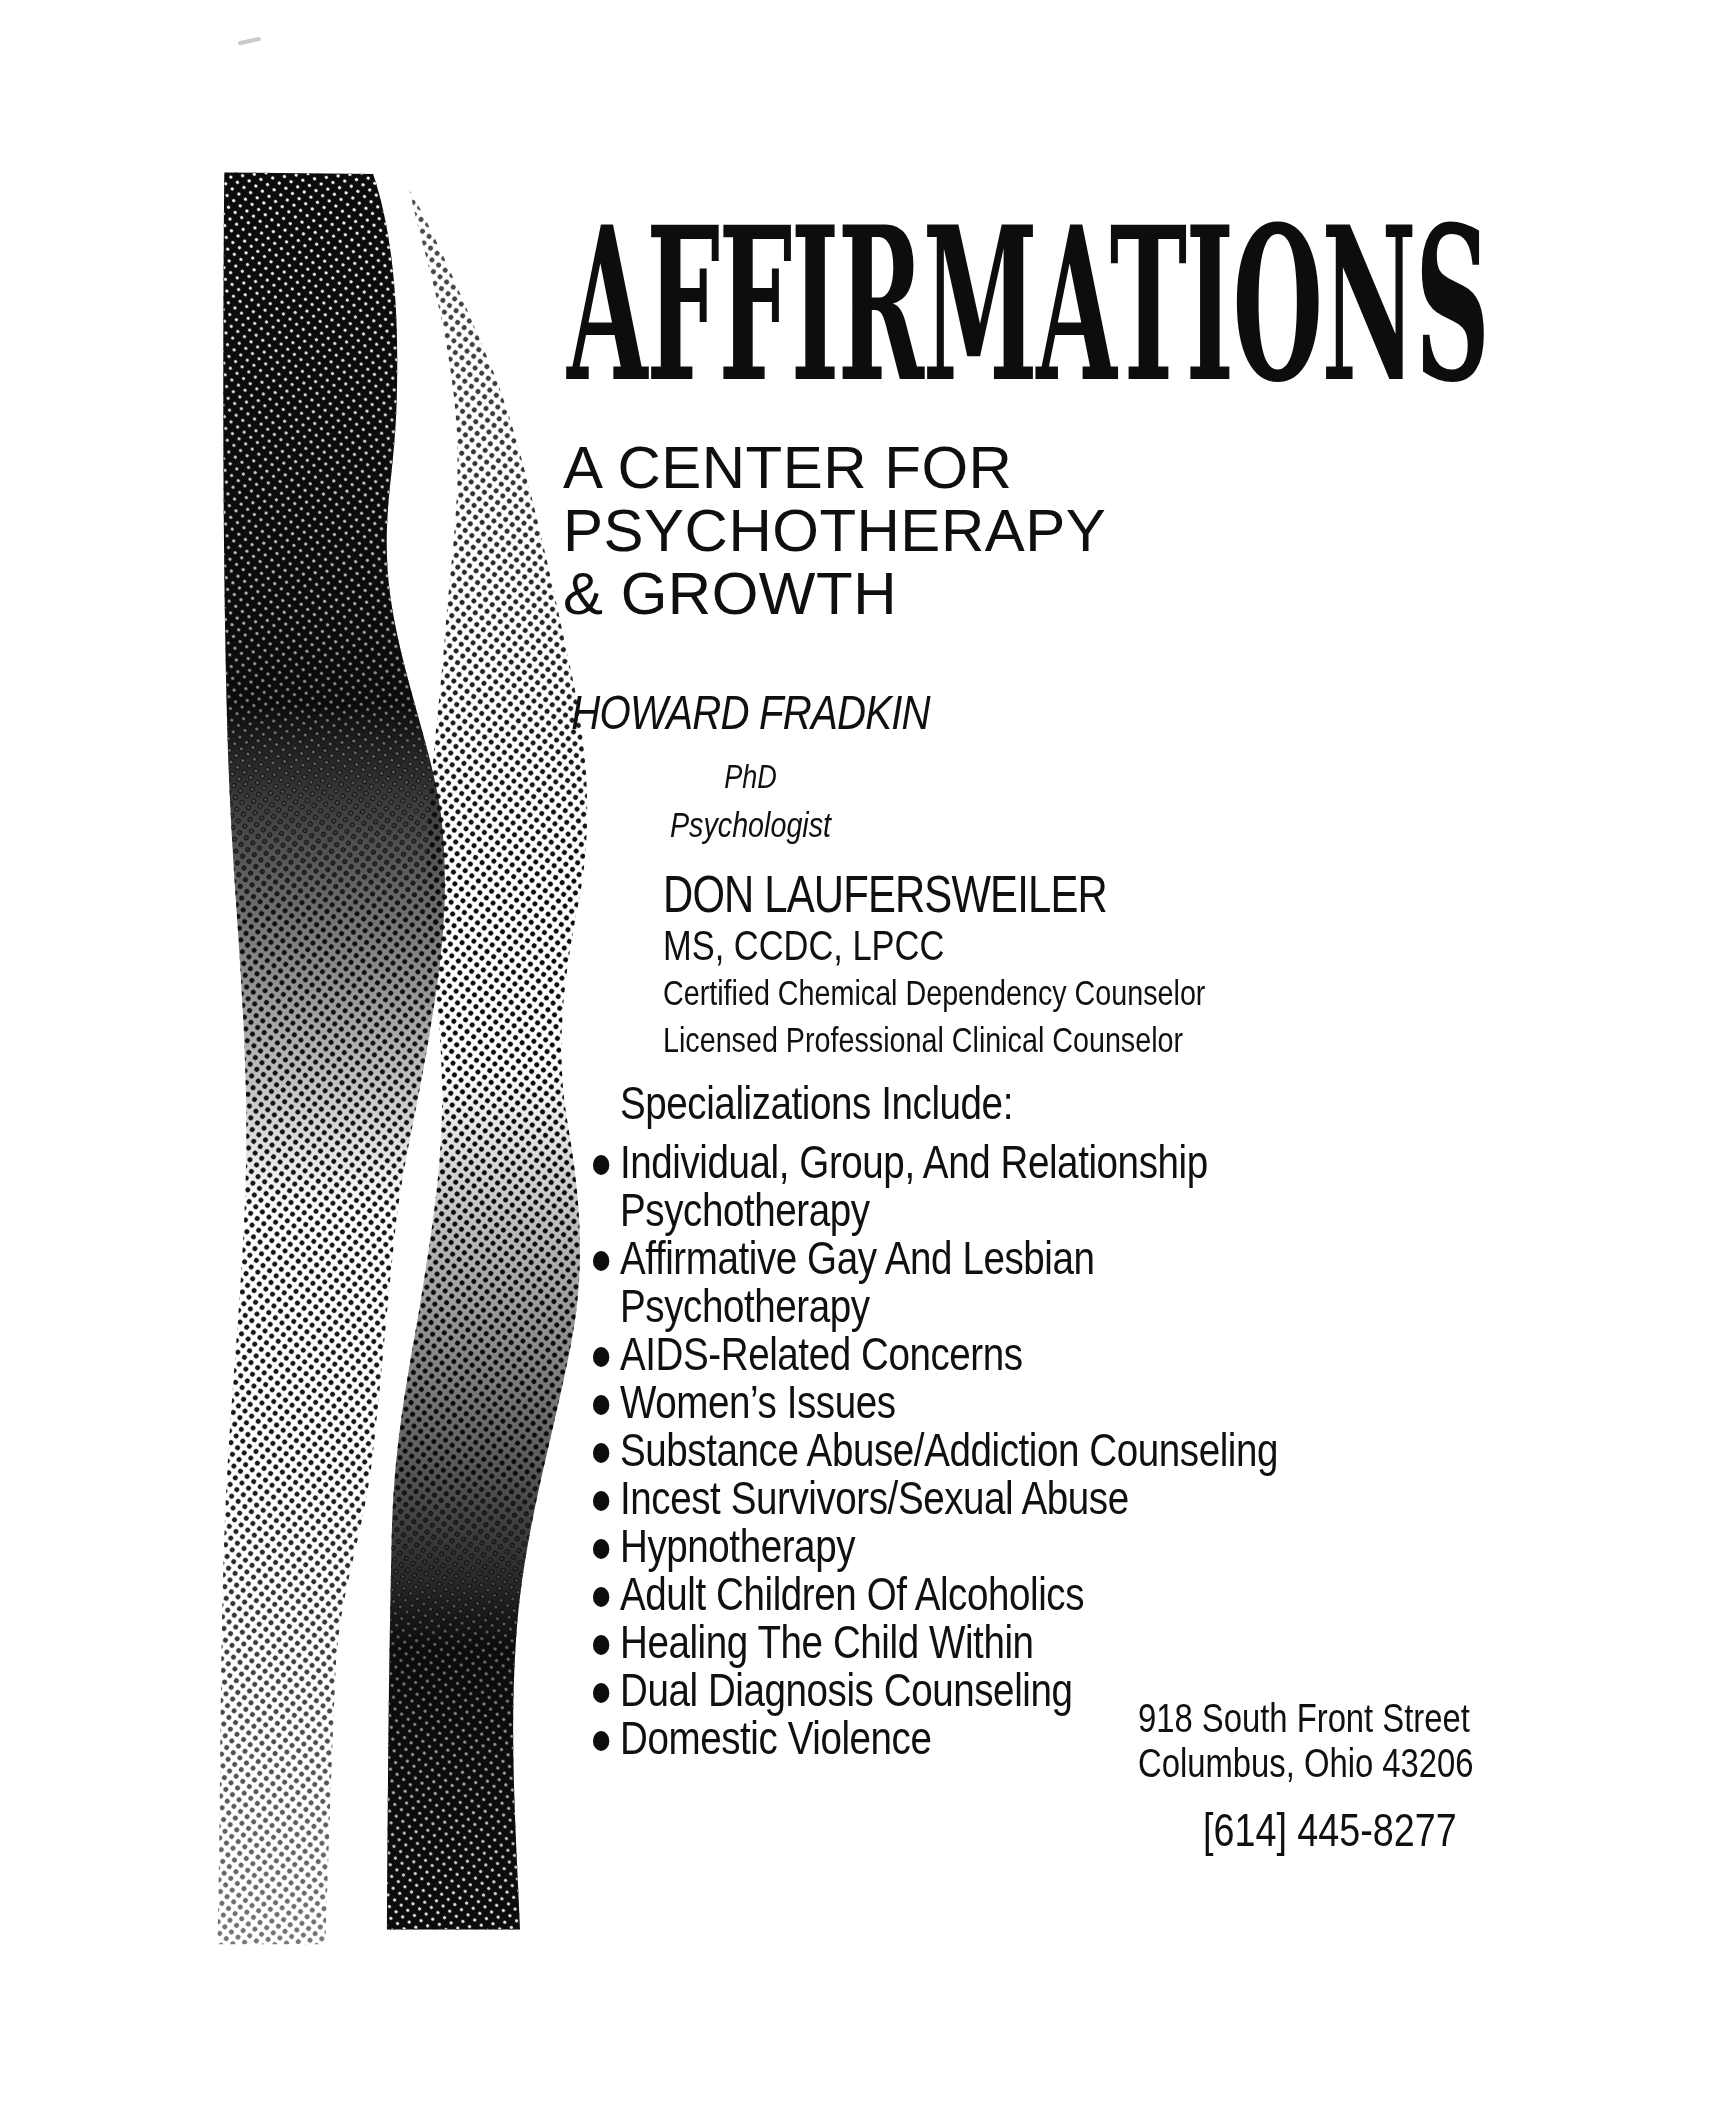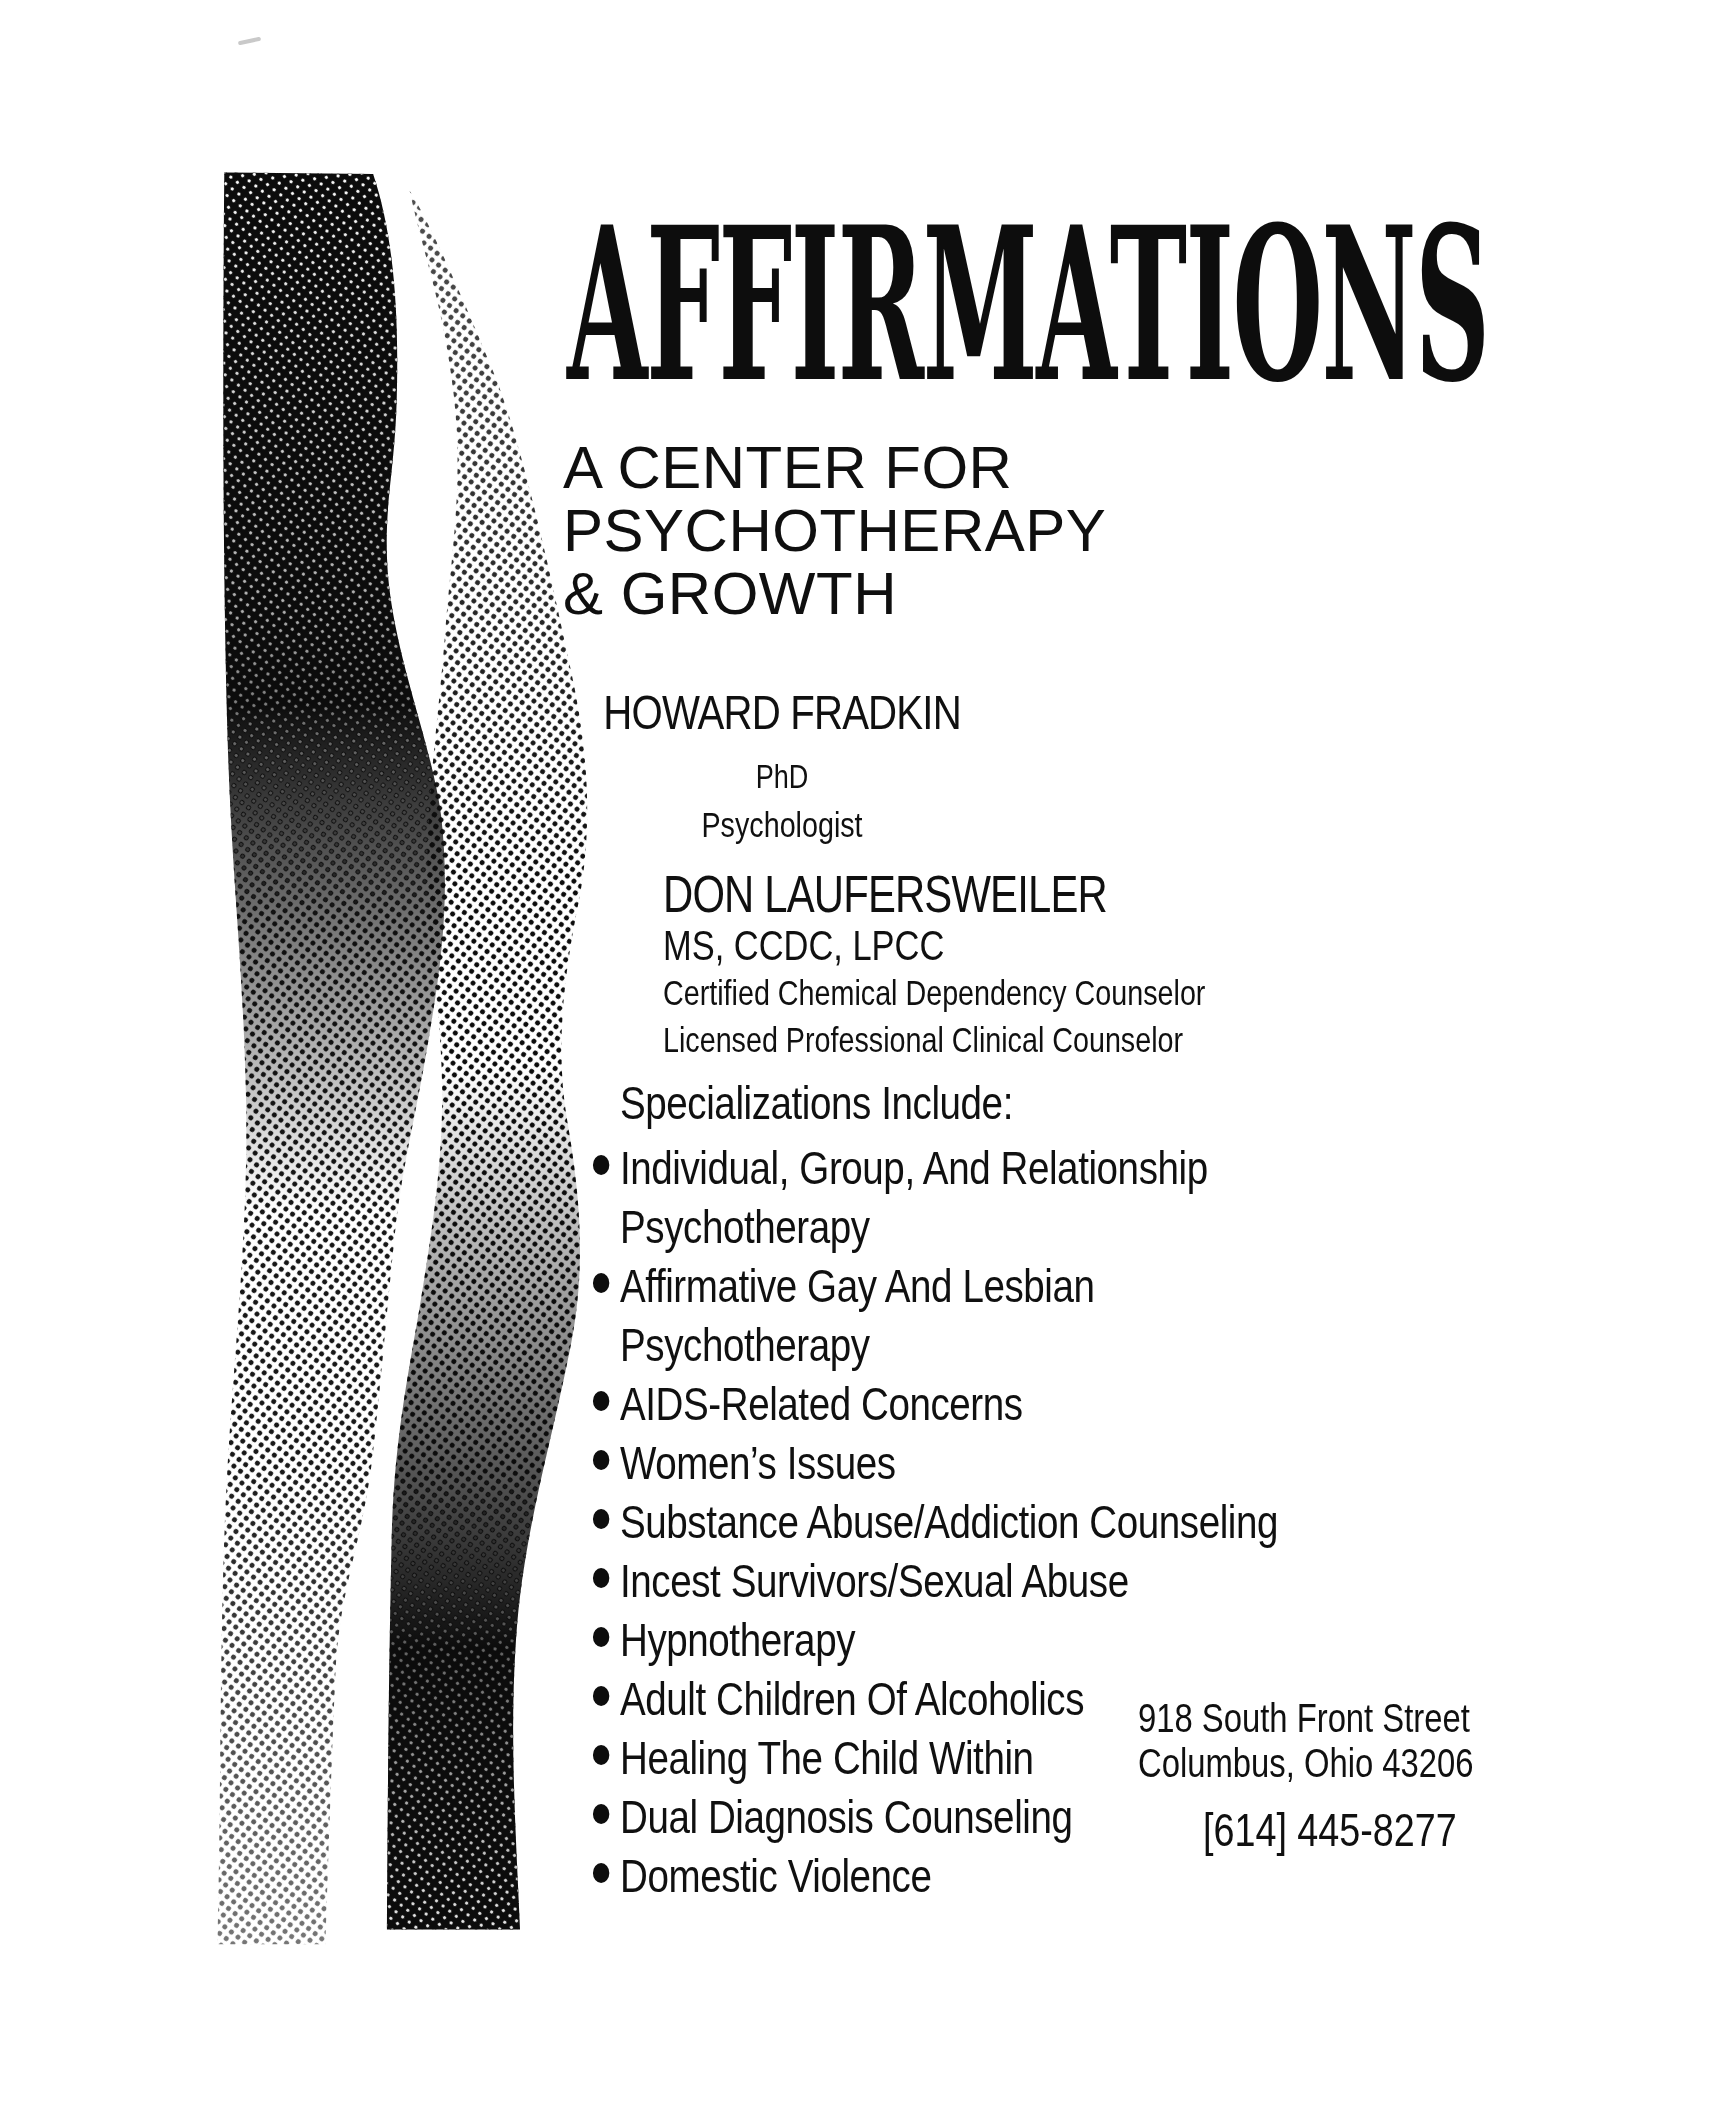--- a/index.html
+++ b/index.html
@@ -30,22 +30,23 @@
     white-space:nowrap;color:#0d0d0d;
   }
 
   .subtitle{
     position:absolute;left:563px;top:436px;
     font-size:60px;line-height:1.05;letter-spacing:0.5px;
     white-space:pre-line;color:#0f0f0f;
   }
 
   .duo{
-    position:absolute;left:564px;top:688px;width:897px;
+    position:absolute;left:532px;top:688px;width:897px;
     display:flex;
+    font-style:italic;
   }
   .duo .pract{text-align:center;}
   .duo .pract.col-left{flex:0 0 44%;}
   .duo .pract.col-right{flex:0 0 56%;}
 
   .condense-c{transform:scaleX(0.82);transform-origin:50% 50%;}
   .condense{transform:scaleX(0.82);transform-origin:0 0;}
 
   .p-name{font-size:49px;line-height:1;letter-spacing:-1px;white-space:nowrap;}
   .p-cred{font-size:33px;line-height:1;margin-top:23px;}
@@ -57,21 +58,21 @@
   .cp-name{font-size:51px;line-height:1;letter-spacing:-1px;white-space:nowrap;}
   .cp-cred{font-size:42px;line-height:1;margin-top:5px;}
   .cp-roles{font-size:35px;line-height:47px;margin-top:2px;white-space:pre-line;}
 
   .specs-heading{
     position:absolute;left:620px;top:1079px;
     font-size:47px;line-height:1;letter-spacing:-0.5px;white-space:nowrap;
   }
   .specs-list{
     position:absolute;left:620px;top:1138px;margin:0;padding:0;
-    list-style:none;font-size:47px;line-height:59px;letter-spacing:-0.5px;
+    list-style:none;font-size:47px;line-height:48px;letter-spacing:-0.5px;
   }
   .specs-list li{position:relative;margin:0;padding:0;}
   .dot{
     position:absolute;left:-33px;top:17px;width:20px;height:20px;
     border-radius:50%;background:#0d0d0d;
   }
   .li-text{white-space:pre-line;display:block;}
 
   .contact{
     position:absolute;left:1138px;top:1696px;font-style:normal;

